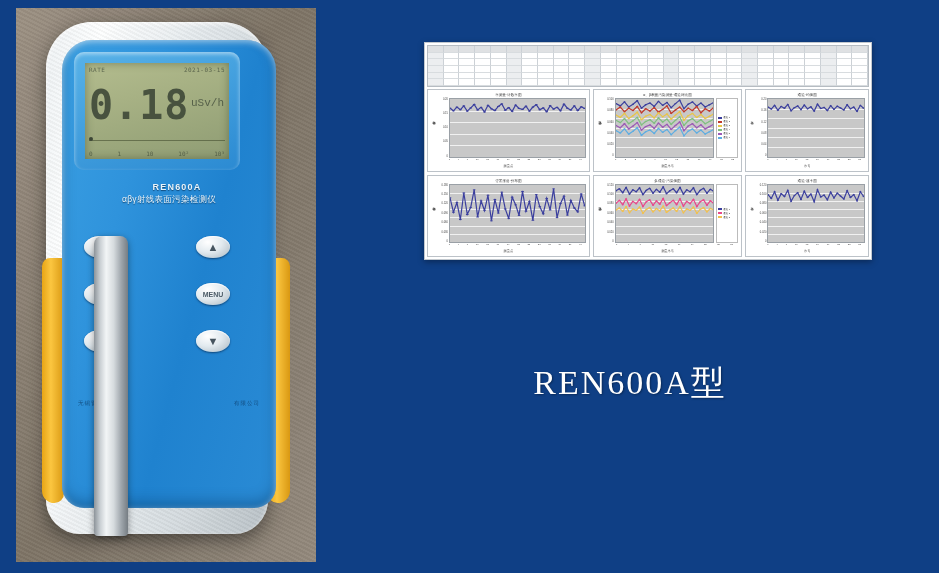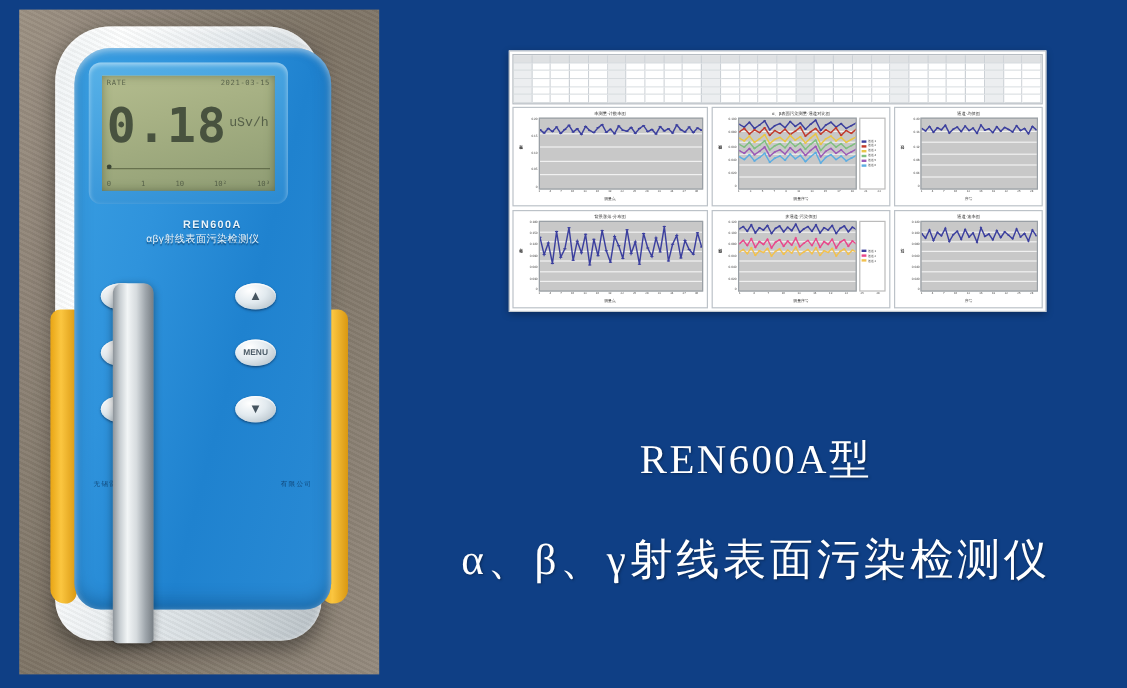--- a/index.html
+++ b/index.html
@@ -1120,14 +1120,13 @@
           <span>25</span>
           <span>28</span>
         </div>
         <div class="ch-xlabel">序号</div>
       </div>
     </div>
 </div>
 
 <div id="title-block">
   <div id="product-model">REN600A型</div>
-  <div id="product-desc">α、β、γ射线表面污染检测仪</div>
 </div>
 
 </body></html>

